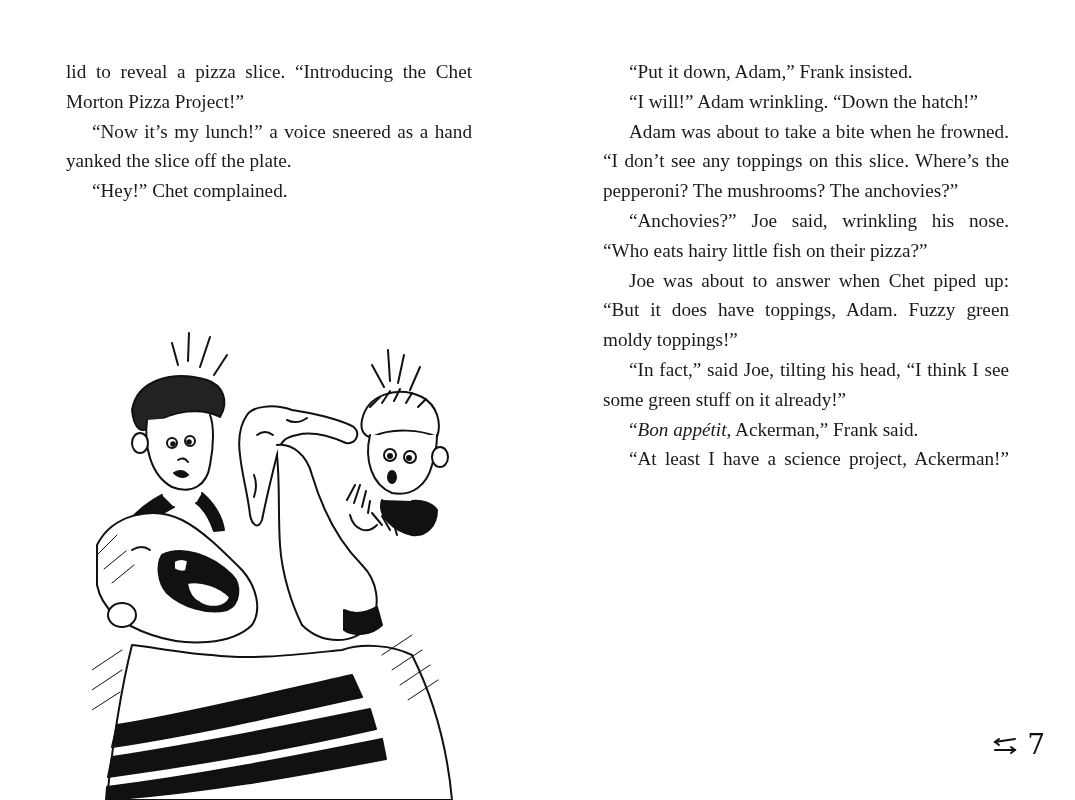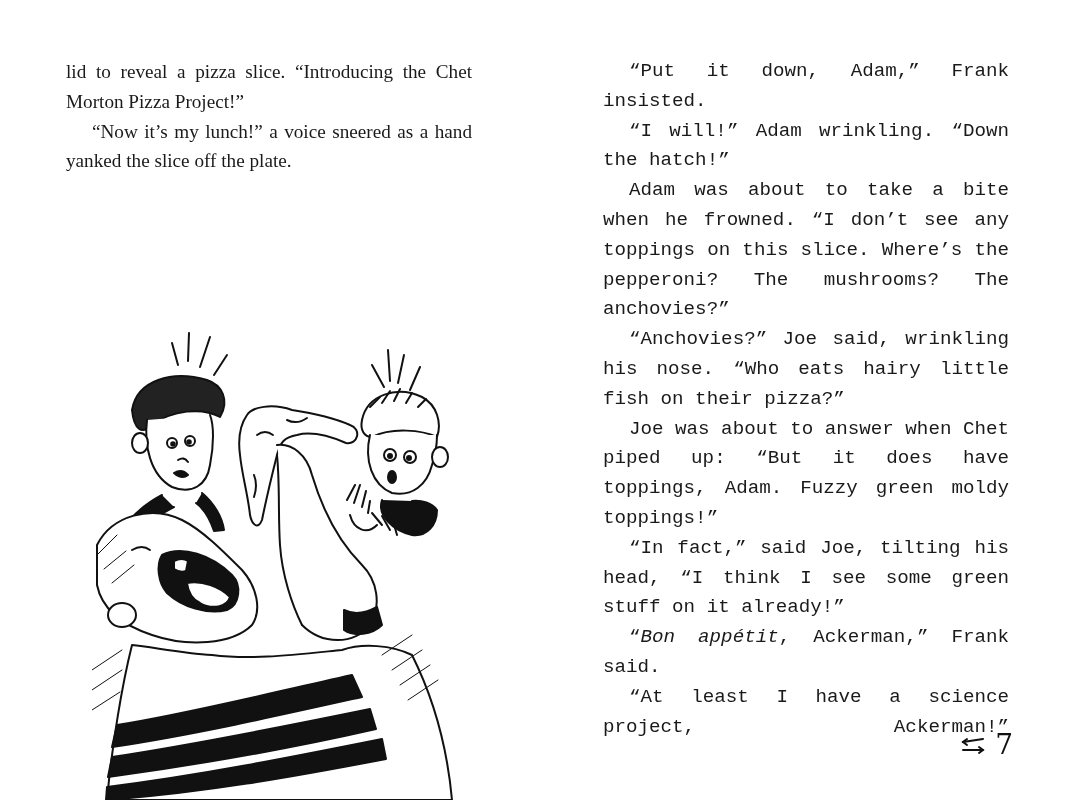--- a/index.html
+++ b/index.html
@@ -2,32 +2,32 @@
 <html><head>
 <meta charset="utf-8">
 <style>
   html, body { margin: 0; padding: 0; }
   body {
     width: 1075px; height: 800px; overflow: hidden;
     background: #ffffff; position: relative;
     font-family: "Liberation Serif", "DejaVu Serif", serif;
     color: #1a1a1a;
   }
-  .page { position: absolute; top: 0; height: 800px; }
+  .page { position: absolute; top: 0; height: 800px; padding-left: 32px; }
   .page-left { left: 0; width: 537px; }
   .page-right { left: 537px; width: 538px; }
 
   .text-block {
     position: absolute;
     font-size: 19.2px;
     line-height: 29.8px;
     text-align: justify;
   }
   .page-left .text-block { left: 66px; top: 57px; width: 406px; }
-  .page-right .text-block { left: 66px; top: 57px; width: 406px; font-family: Liberation Mono, monospace; }
+  .page-right .text-block { left: 66px; top: 57px; width: 406px; }
 
   .para { margin: 0; text-indent: 0; }
   .para.indent { text-indent: 26px; }
   .para.last-line-justify { text-align-last: justify; }
   em { font-style: italic; }
 
   .illustration {
     position: absolute; left: 92px; top: 325px; width: 370px; height: 475px;
   }
   .illustration svg { width: 100%; height: 100%; display: block; }
@@ -41,20 +41,21 @@
     font-size: 28px; line-height: 28px; font-family: "DejaVu Serif", serif; color: #111;
   }
 </style>
 </head>
 <body>
 
 <div class="page page-left">
   <div class="text-block">
     <p class="para">lid to reveal a pizza slice. “Introducing the Chet Morton Pizza Project!”</p>
     <p class="para indent">“Now it’s my lunch!” a voice sneered as a hand yanked the slice off the plate.</p>
+    <p class="para indent">“Hey!” Chet complained.</p>
   </div>
 
   <div class="illustration">
     <svg viewBox="0 0 370 475" xmlns="http://www.w3.org/2000/svg" fill="none" stroke="#111" stroke-width="2" stroke-linecap="round" stroke-linejoin="round">
 
       <g>
         <line x1="80" y1="18" x2="86" y2="40"></line>
         <line x1="97" y1="8" x2="96" y2="36"></line>
         <line x1="118" y1="12" x2="108" y2="42"></line>
         <line x1="135" y1="30" x2="122" y2="50"></line>

